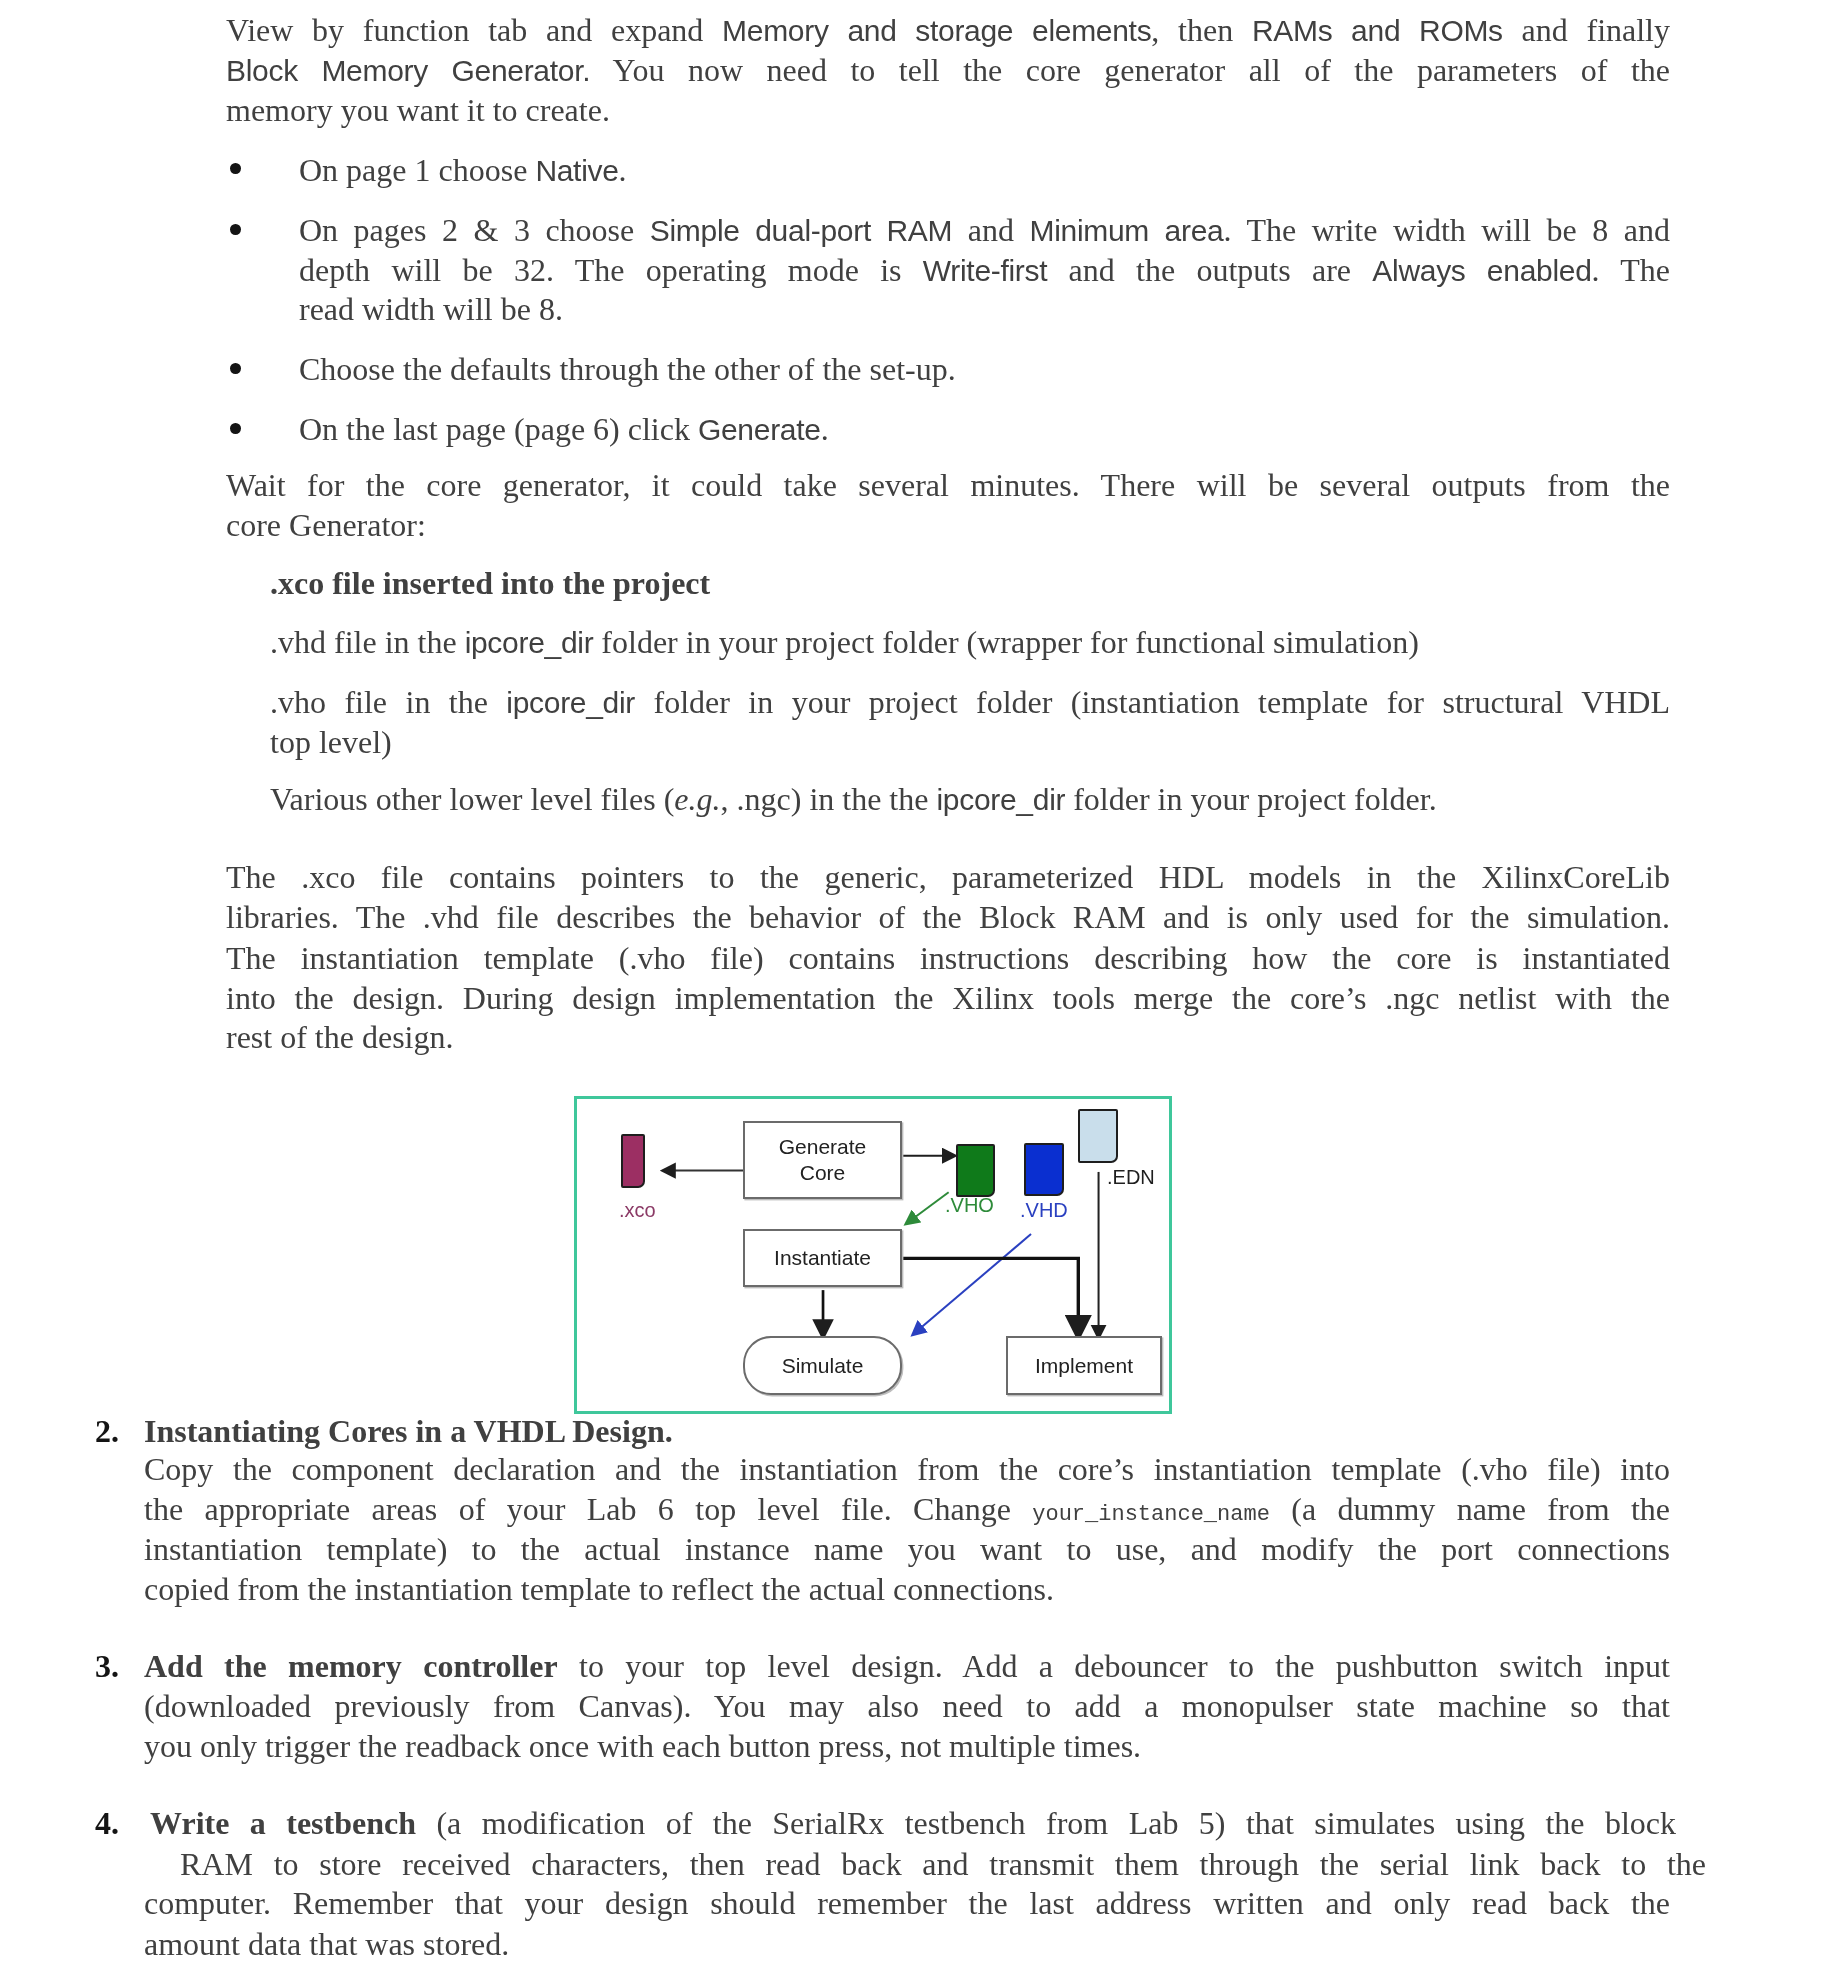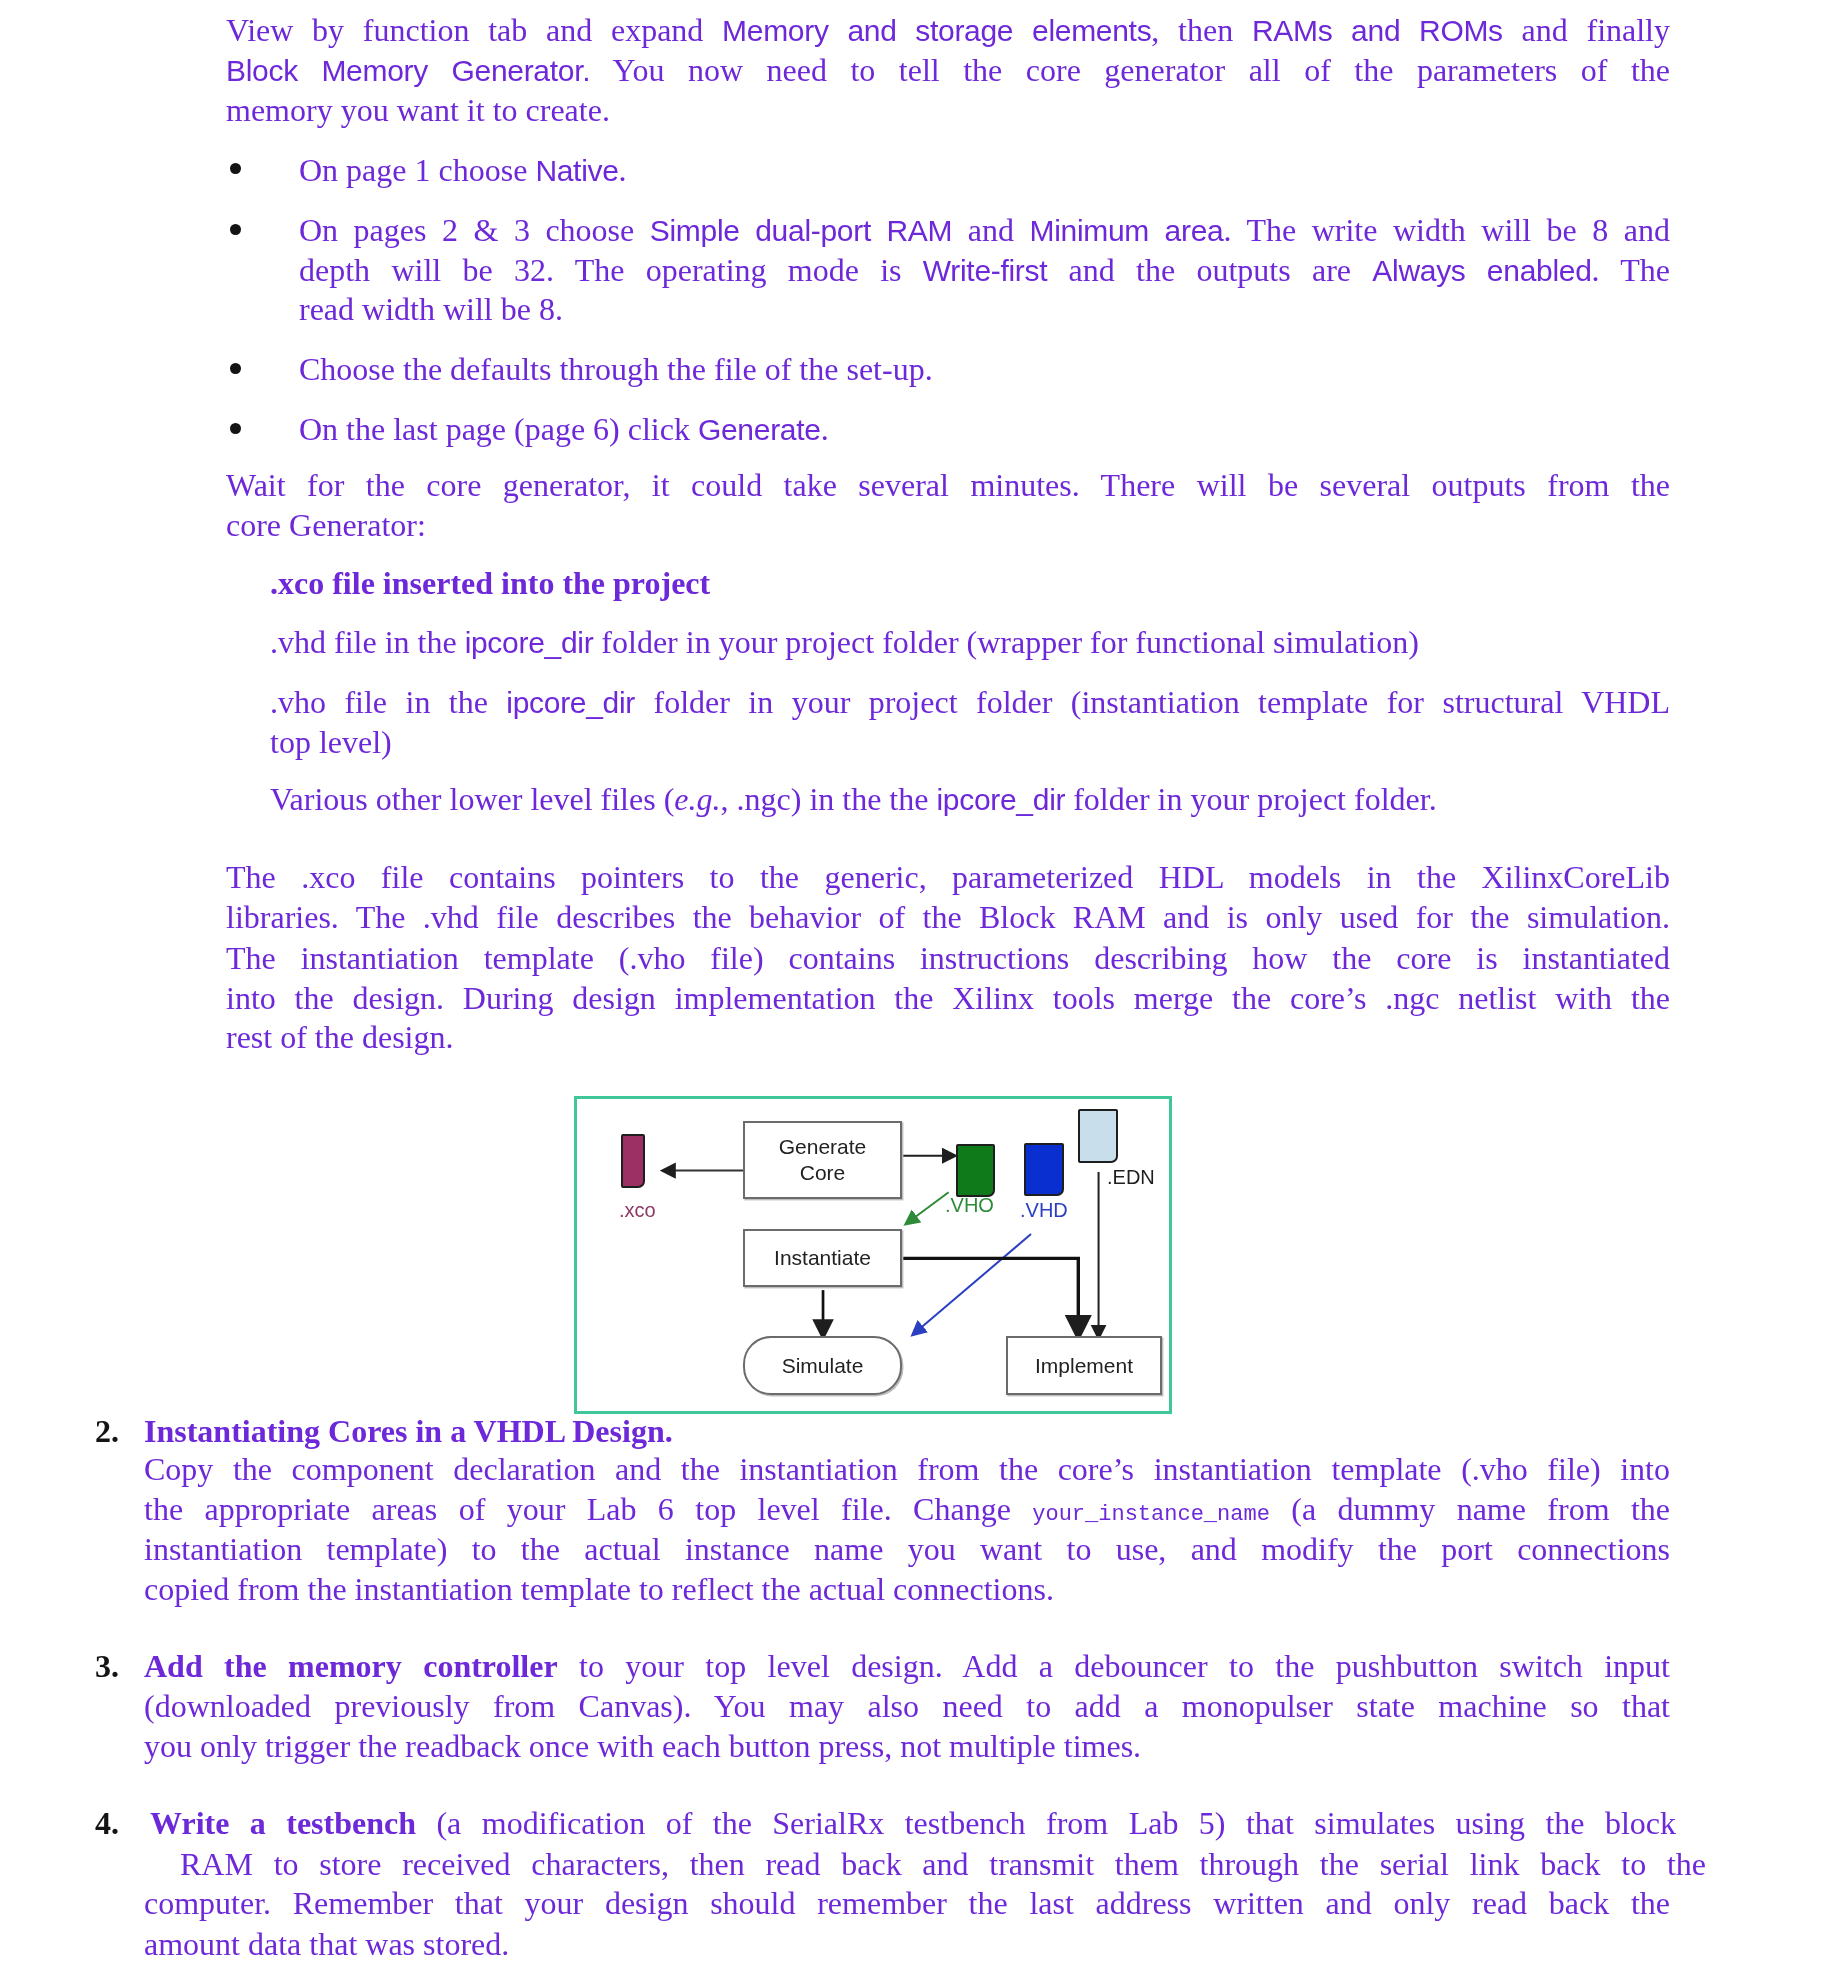--- a/index.html
+++ b/index.html
@@ -1,19 +1,19 @@
 <!DOCTYPE html>
 <html style="font-size:10.8px"><head>
 <meta charset="utf-8">
 <style>
   html, body { margin: 0; padding: 0; background: #ffffff; }
   body { width: 1842px; height: 1985px; position: relative; overflow: hidden; }
   .ln {
     position: absolute; height: 41px; line-height: 41px; white-space: nowrap;
-    font-family: "Liberation Serif", "DejaVu Serif", serif; font-size: 32px; color: #6d28d9;
+    font-family: "Liberation Serif", "DejaVu Serif", serif; font-size: 32px; color: #404040;
   }
   .j { text-align: justify; text-align-last: justify; white-space: normal; overflow: hidden; }
   .sans { font-family: "Liberation Sans", "DejaVu Sans", sans-serif; font-size: 30px; letter-spacing: -0.3px; }
   .mono { font-family: "Liberation Mono", "DejaVu Sans Mono", monospace; font-size: 22px; }
   .b { font-weight: bold; }
   .i { font-style: italic; }
   .bullet { position: absolute; width: 10.8px; height: 10.8px; border-radius: 50%; background: #141414; }
   .num { position: absolute; font-family: "Liberation Serif", serif; font-size: 32px; font-weight: bold; line-height: 41px; color: #141414; }
 
   
@@ -44,21 +44,21 @@
 <div class="bullet" style="left:230px; top:224px;"></div>
 <div class="ln j" style="left:299px; top:210px; width:1371px;">
   <span>On pages 2 &amp; 3 choose </span><span class="sans">Simple dual-port RAM</span><span> and </span><span class="sans">Minimum area</span><span>. The write width will be 8 and</span>
 </div>
 <div class="ln j" style="left:299px; top:250px; width:1371px;">
   <span>depth will be 32.  The operating mode is </span><span class="sans">Write-first</span><span> and the outputs are </span><span class="sans">Always enabled</span><span>.  The</span>
 </div>
 <div class="ln" style="left:299px; top:289px;">read width will be 8.</div>
 
 <div class="bullet" style="left:230px; top:363px;"></div>
-<div class="ln" style="left:299px; top:349px;">Choose the defaults through the file of the set-up.</div>
+<div class="ln" style="left:299px; top:349px;">Choose the defaults through the other of the set-up.</div>
 
 <div class="bullet" style="left:230px; top:423px;"></div>
 <div class="ln" style="left:299px; top:409px;">
   <span>On the last page (page 6) click </span><span class="sans">Generate</span><span>.</span>
 </div>
 
 <div class="ln j" style="left:226px; top:465px; width:1444px;">Wait for the core generator, it could take several minutes.  There will be several outputs from the</div>
 <div class="ln" style="left:226px; top:505px;">core Generator:</div>
 
 <div class="ln" style="left:270px; top:563px;font-weight:bold;">.xco file inserted into the project</div>

